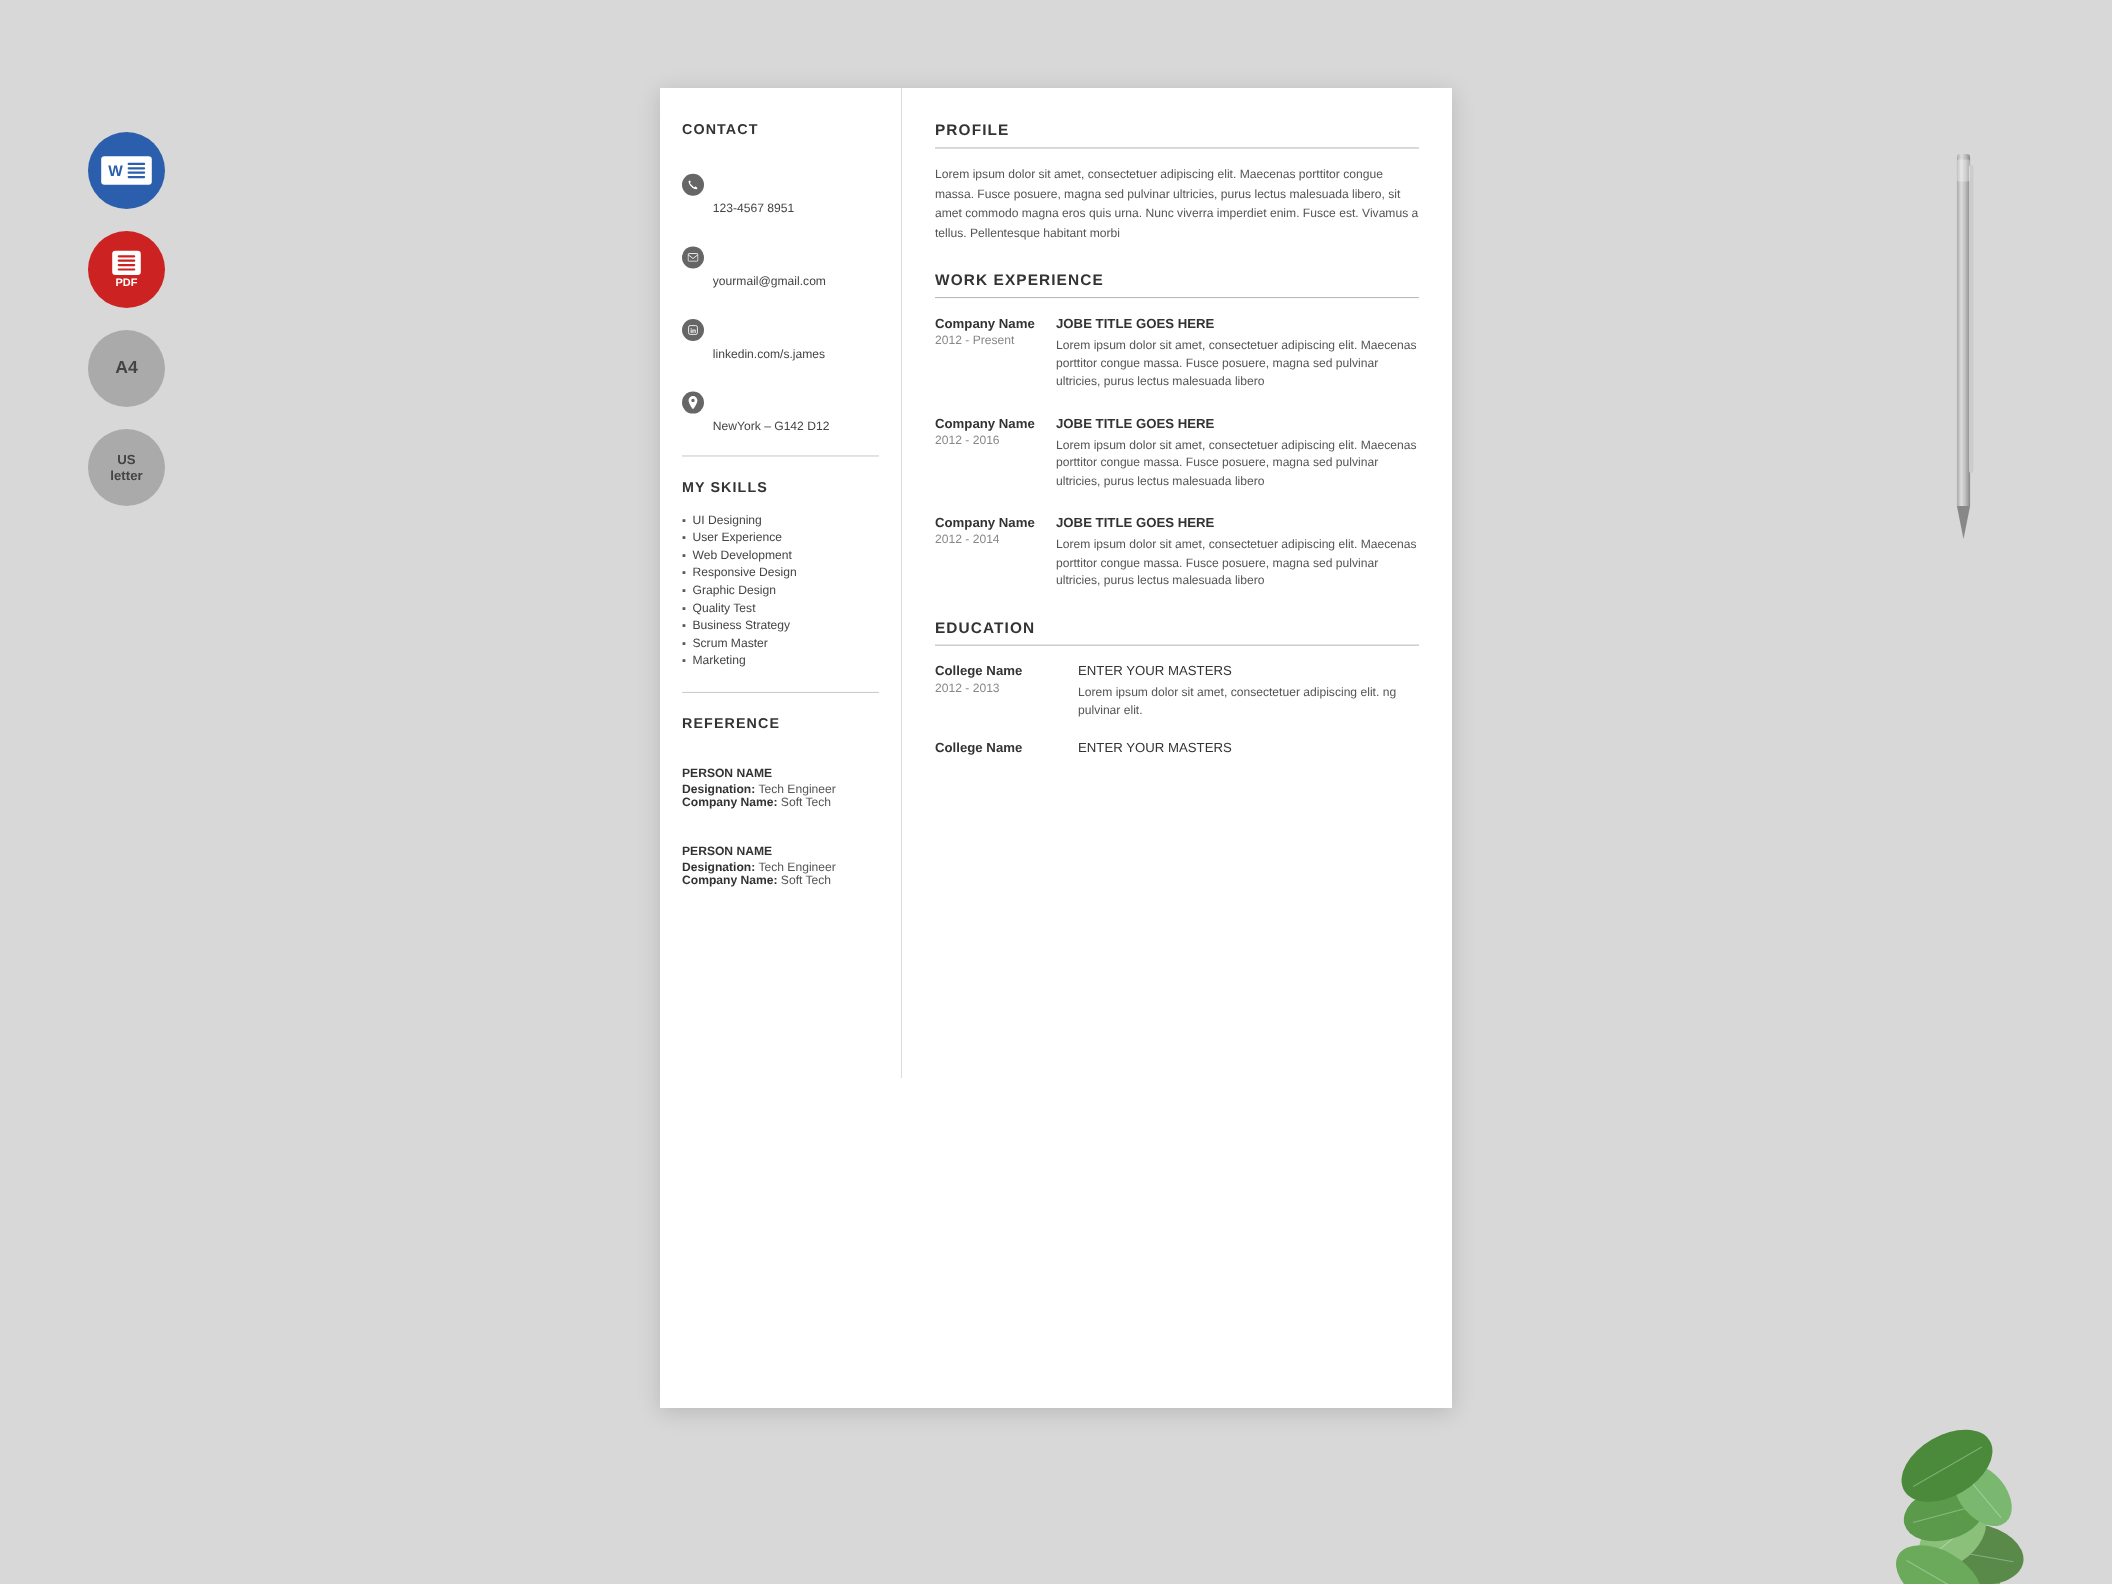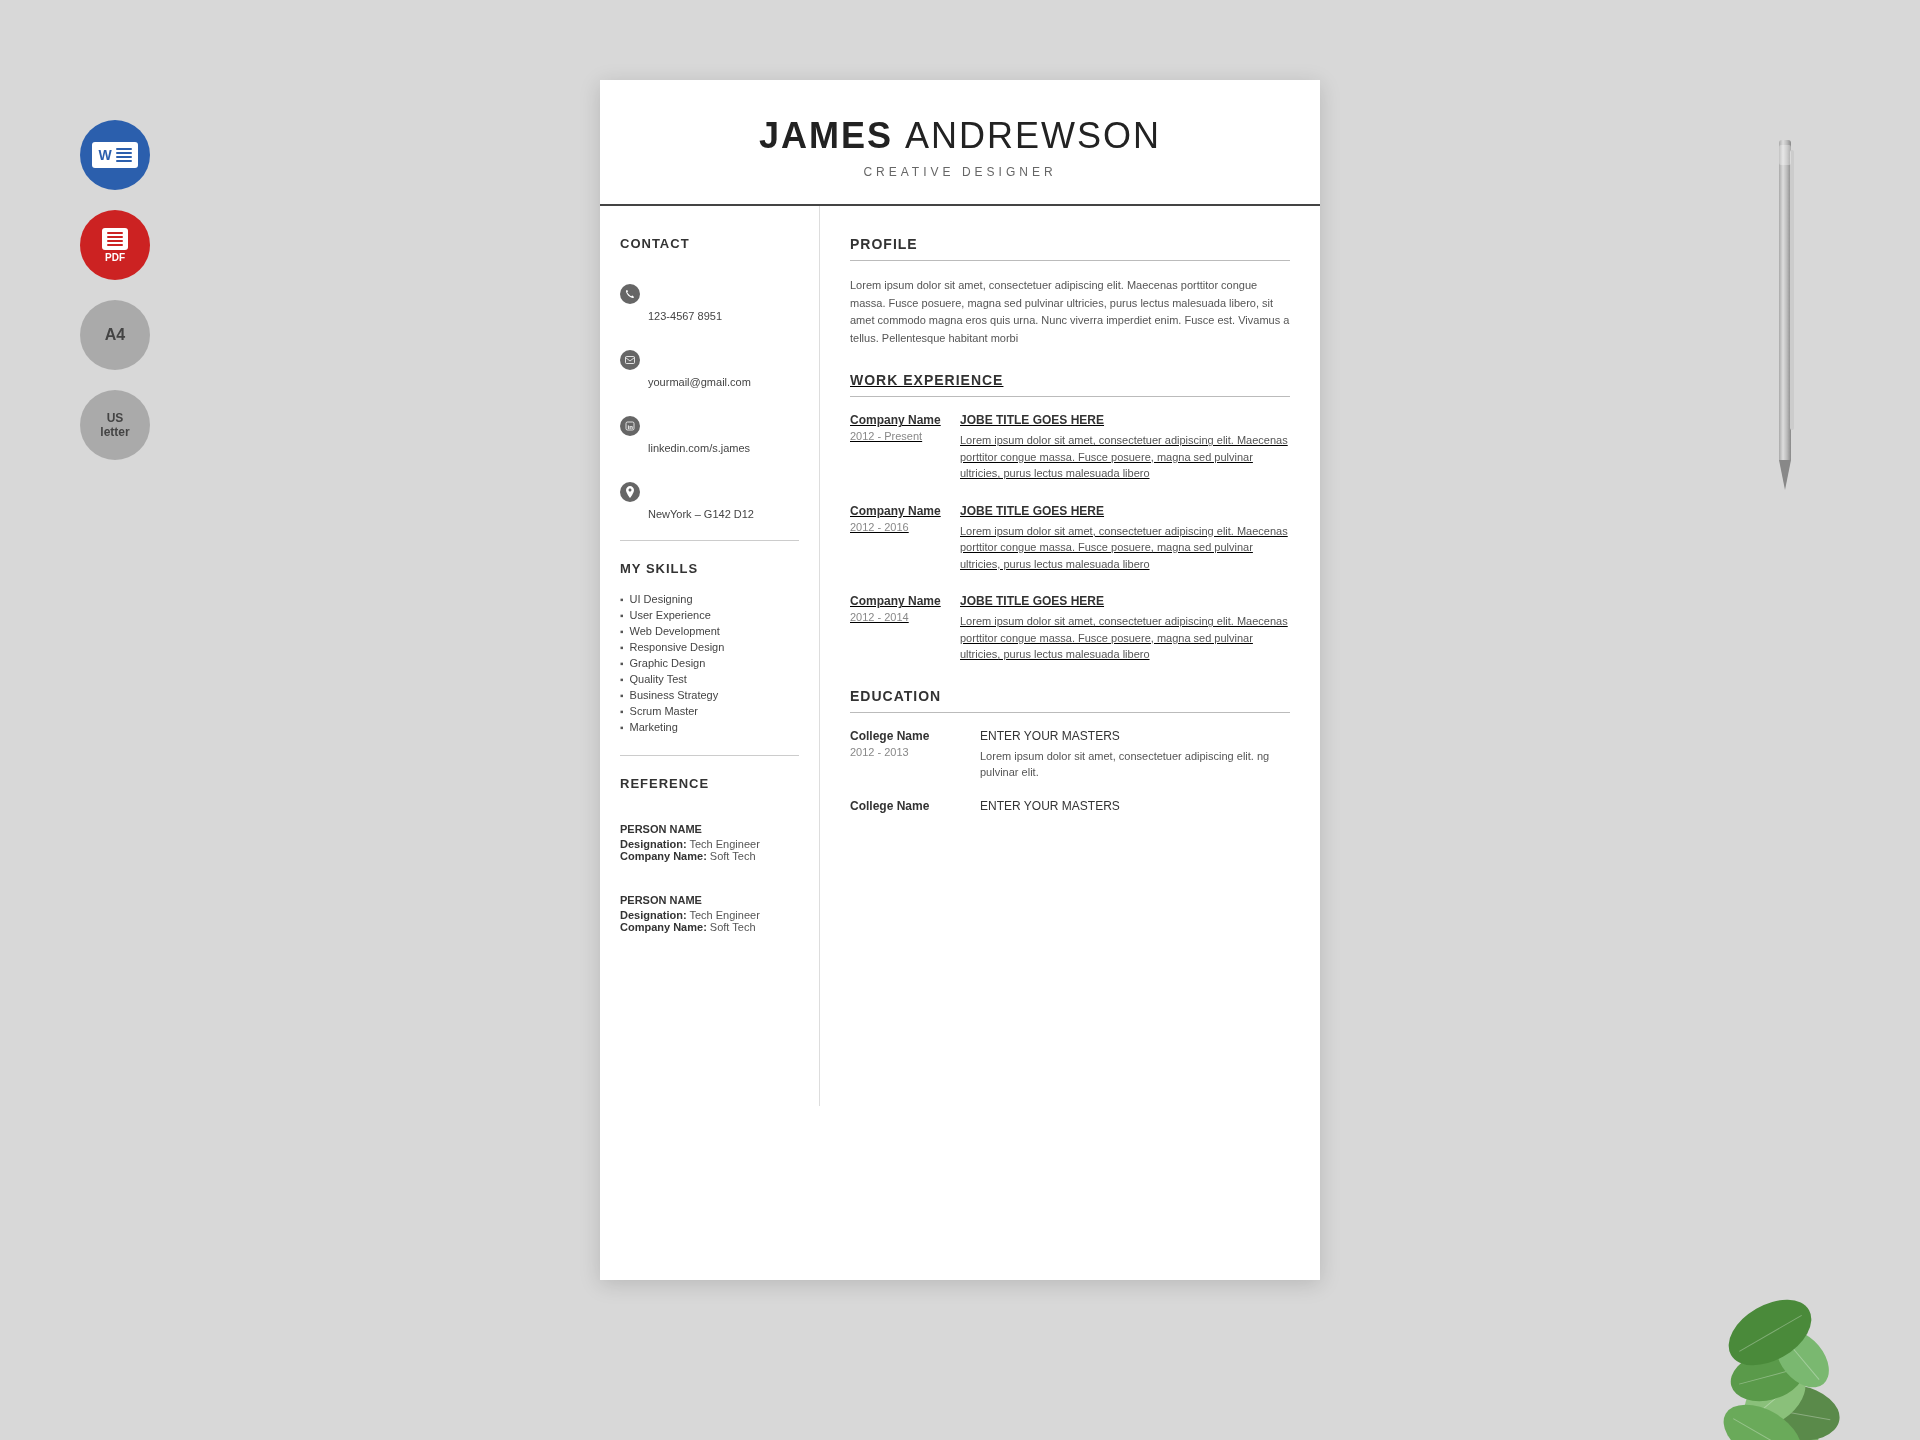--- a/index.html
+++ b/index.html
@@ -435,27 +435,20 @@
   <div class="pen-decoration">
     <div class="pen-body">
       <div class="pen-clip"></div>
       <div style="position:absolute; top:5px; left:0; right:0; height:20px; background: rgba(255,255,255,0.3); border-radius:2px;"></div>
     </div>
     <div class="pen-tip"></div>
   </div>
 
   <div class="resume">
 
-    <div class="resume-header">
-      <h1 class="resume-name">
-        <span class="bold-first">JAMES</span>
-        <span class="light-last"> ANDREWSON</span>
-      </h1>
-      <p class="resume-title">CREATIVE DESIGNER</p>
-    </div>
 
     <div class="resume-body">
 
       <div class="left-col">
 
         <div>
           <p class="section-title">CONTACT</p>
 
           <div class="contact-item">
             <div class="contact-icon">
@@ -560,21 +553,21 @@
       </div>
 
       <div class="right-col">
 
         <div style="margin-bottom:25px;">
           <p class="right-section-title">PROFILE</p>
           <hr class="right-divider">
           <p class="profile-text">Lorem ipsum dolor sit amet, consectetuer adipiscing elit. Maecenas porttitor congue massa. Fusce posuere, magna sed pulvinar ultricies, purus lectus malesuada libero, sit amet commodo magna eros quis urna. Nunc viverra imperdiet enim. Fusce est. Vivamus a tellus. Pellentesque habitant morbi</p>
         </div>
 
-        <div style="margin-bottom:25px;text-decoration:underline;">
+        <div style="margin-bottom:25px;">
           <p class="right-section-title">WORK EXPERIENCE</p>
           <hr class="right-divider">
 
           <div class="work-entry">
             <div class="work-left">
               <p class="work-company">Company Name</p>
               <p class="work-dates">2012 - Present</p>
             </div>
             <div class="work-right">
               <p class="work-title">JOBE TITLE GOES HERE</p>

